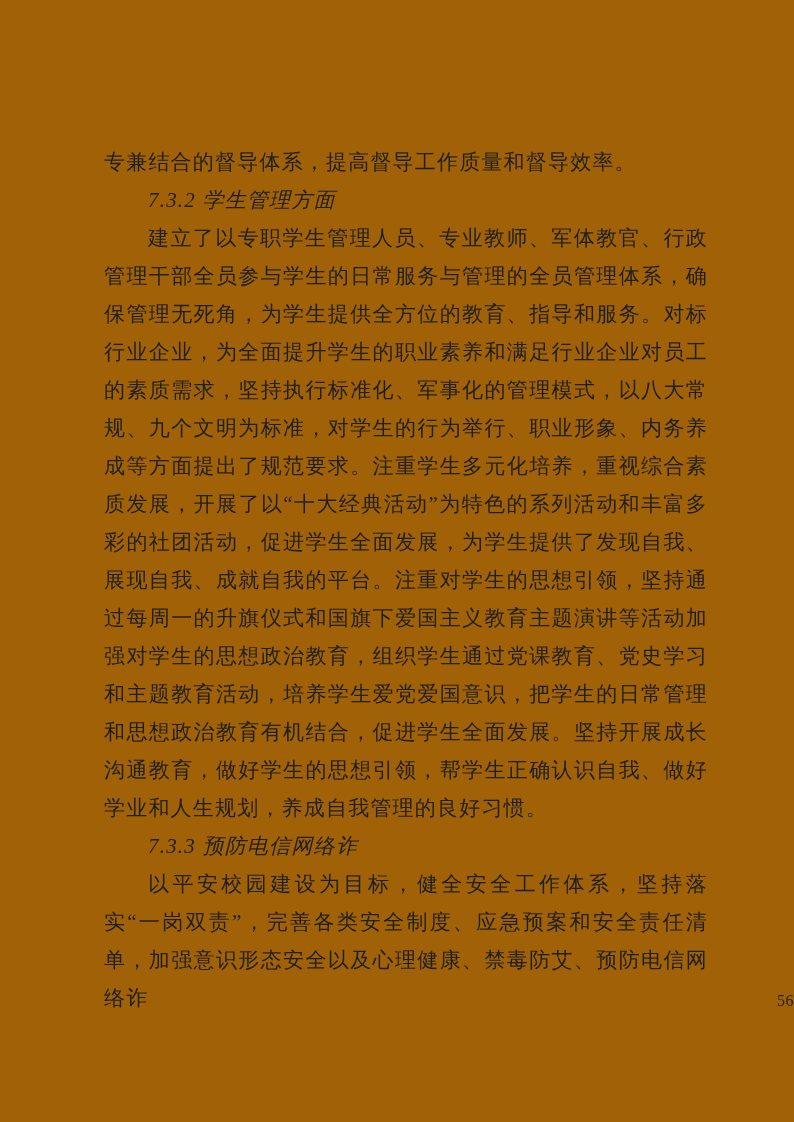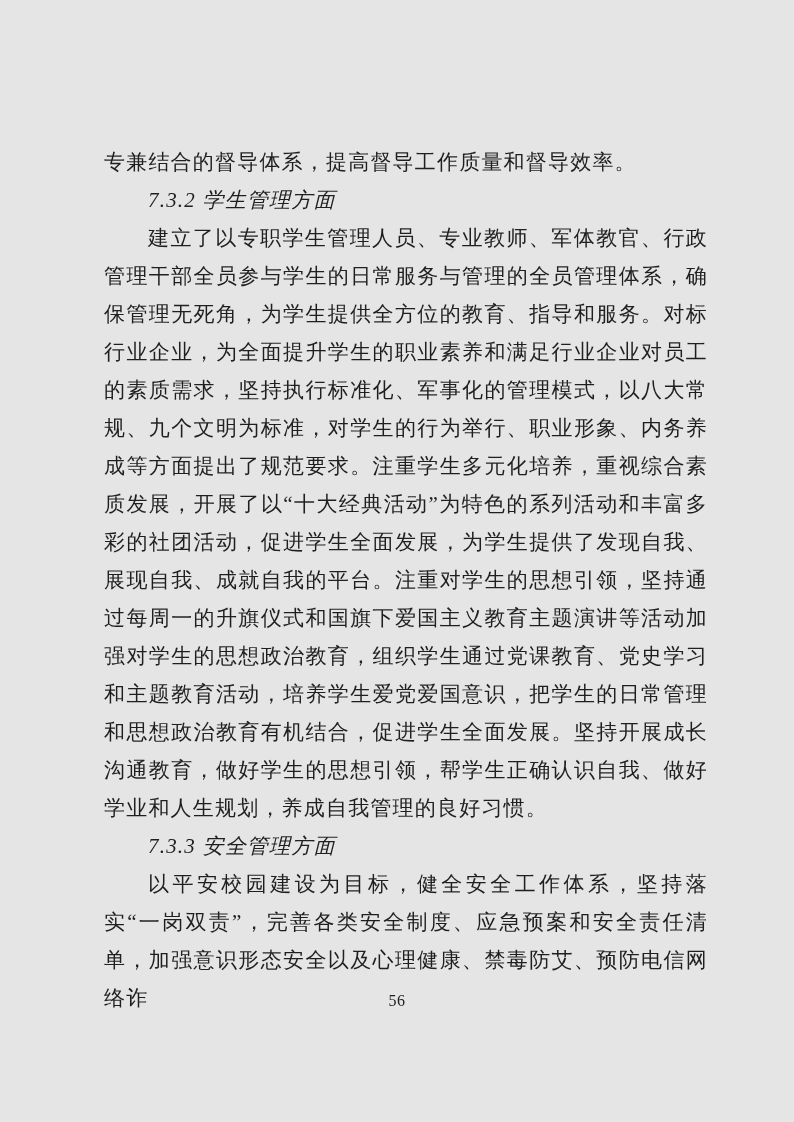--- a/index.html
+++ b/index.html
@@ -4,21 +4,21 @@
 <style>
   html, body {
     margin: 0;
     padding: 0;
     background: #ffffff;
   }
   .page {
     position: relative;
     width: 794px;
     height: 1122px;
-    background: #e5e5e5;
+    background: #a16207;
     overflow: hidden;
     font-family: "Liberation Serif", "DejaVu Serif", serif;
     color: #1f1f1f;
   }
   .text-block {
     position: absolute;
     left: 104px;
     top: 143px;
     width: 604px;
     font-size: 21px;
@@ -40,31 +40,31 @@
   .heading {
     text-indent: 44px;
     text-align: left;
     font-style: italic;
   }
   .page-number {
     position: absolute;
     top: 992px;
     left: 0;
     width: 794px;
-    text-align: center;
+    text-align: right;
     font-size: 16px;
     letter-spacing: 0.5px;
     color: #222222;
   }
 </style>
 </head>
 <body>
 
 <div class="page">
   <div class="text-block">
     <p class="para-continued">专兼结合的督导体系，提高督导工作质量和督导效率。</p>
     <p class="heading">7.3.2 学生管理方面</p>
     <p class="para-indent">建立了以专职学生管理人员、专业教师、军体教官、行政管理干部全员参与学生的日常服务与管理的全员管理体系，确保管理无死角，为学生提供全方位的教育、指导和服务。对标行业企业，为全面提升学生的职业素养和满足行业企业对员工的素质需求，坚持执行标准化、军事化的管理模式，以八大常规、九个文明为标准，对学生的行为举行、职业形象、内务养成等方面提出了规范要求。注重学生多元化培养，重视综合素质发展，开展了以“十大经典活动”为特色的系列活动和丰富多彩的社团活动，促进学生全面发展，为学生提供了发现自我、展现自我、成就自我的平台。注重对学生的思想引领，坚持通过每周一的升旗仪式和国旗下爱国主义教育主题演讲等活动加强对学生的思想政治教育，组织学生通过党课教育、党史学习和主题教育活动，培养学生爱党爱国意识，把学生的日常管理和思想政治教育有机结合，促进学生全面发展。坚持开展成长沟通教育，做好学生的思想引领，帮学生正确认识自我、做好学业和人生规划，养成自我管理的良好习惯。</p>
-    <p class="heading">7.3.3 安全管理方面</p>
+    <p class="heading">7.3.3 预防电信网络诈</p>
     <p class="para-indent">以平安校园建设为目标，健全安全工作体系，坚持落实“一岗双责”，完善各类安全制度、应急预案和安全责任清单，加强意识形态安全以及心理健康、禁毒防艾、预防电信网络诈</p>
   </div>
   <div class="page-number">56</div>
 </div>
 
 </body></html>

